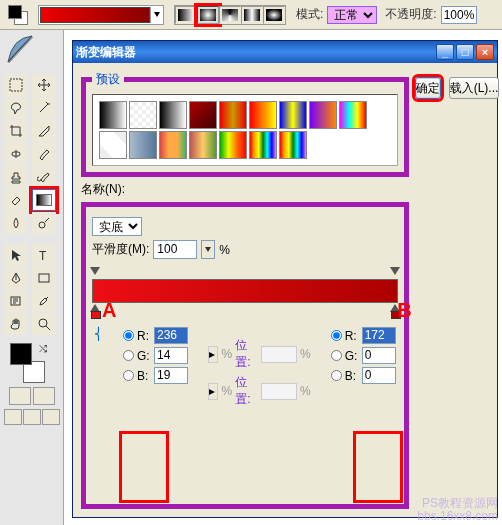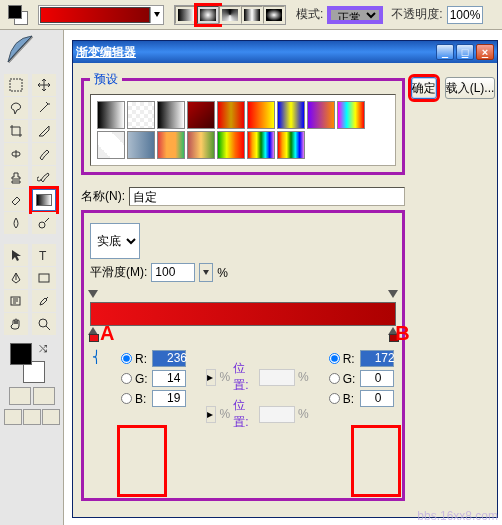--- a/index.html
+++ b/index.html
@@ -14,52 +14,52 @@
   .tb-drop { width:12px;height:16px;border-left:1px solid #999;display:flex;align-items:center;justify-content:center;}
   .tri-down { width:0;height:0;border-left:3px solid transparent;border-right:3px solid transparent;border-top:5px solid #000;}
   .grad-type-group{display:flex;gap:0;border:1px solid #999;}
   .grad-type-btn{width:22px;height:18px;border:1px inset #ece9d8;display:flex;align-items:center;justify-content:center;background:#ece9d8;}
   .grad-type-btn.active{border:1px inset #999;background:#ddd;}
   .gt-linear{width:16px;height:12px;background:linear-gradient(to right,#000,#fff);}
   .gt-radial{width:16px;height:12px;background:radial-gradient(circle,#fff,#000);}
   .gt-angle{width:16px;height:12px;background:conic-gradient(#000,#fff,#000);}
   .gt-reflect{width:16px;height:12px;background:linear-gradient(to right,#000,#fff,#000);}
   .gt-diamond{width:16px;height:12px;background:radial-gradient(closest-side,#fff 0%,#000 100%);}
-  .sel-mode{height:18px;border:4px solid #8b5cf6;background:#a3a3a3;padding:0 2px;}
+  .sel-mode{height:18px;border:1px solid #8b5cf6;background:#f0abfc;padding:0 2px;}
   .opacity-box{width:36px;height:18px;border:1px solid #7f9db9;background:#fff;text-align:left;padding:1px 2px;}
   .tb-label{color:#333;}
   .redbox{outline:3px solid #f00;}
   .leftcol{position:absolute;top:30px;left:0;width:64px;height:495px;background:#e6e6e6;border-right:1px solid #aca899;}
   .feather{height:40px;background:#e6e6e6;display:flex;align-items:center;justify-content:flex-start;padding-left:2px;}
   .feather svg{filter:drop-shadow(1px 1px 0 #999);}
   .tools{display:grid;grid-template-columns:1fr 1fr;gap:1px;padding:4px;}
   .tool{width:24px;height:22px;border:1px solid #ece9d8;display:flex;align-items:center;justify-content:center;background:#ece9d8;}
   .tool.hdr{grid-column:1/3;height:8px;border:none;background:transparent;}
   .tool svg{pointer-events:none;}
   .fgbg-tools{position:relative;height:40px;margin:4px 6px;}
   .fgb{width:22px;height:22px;border:1px solid #666;position:absolute;}
   .fgb.fg{background:#000;top:0;left:4px;z-index:2;}
   .fgb.bg{background:#fff;bottom:0;right:12px;}
   .swap{position:absolute;top:0;right:10px;font-size:10px;}
   .qm-group{display:flex;gap:2px;justify-content:center;margin:4px 0;}
   .qm-btn{width:22px;height:18px;border:1px solid #999;background:#ece9d8;}
   .sm-group{display:flex;gap:1px;justify-content:center;margin:2px 0;}
   .sm-btn{width:18px;height:16px;border:1px solid #999;background:#ece9d8;}
   .dialog{position:absolute;top:40px;left:72px;width:426px;height:478px;border:1px solid #0a246a;background:#ece9d8;}
-  .dlg-title{height:22px;background:linear-gradient(to bottom,#1c58b7,#3b8af0 50%,#1c58b7);display:flex;align-items:center;justify-content:space-between;padding:0 3px;color:#fff;font-weight:bold;font-size:12px;text-decoration:underline;}
+  .dlg-title{height:22px;background:linear-gradient(to bottom,#1c58b7,#3b8af0 50%,#1c58b7);display:flex;align-items:center;justify-content:space-between;padding:0 3px;color:#fff;font-weight:bold;font-size:12px;}
   .dlg-title-left{display:flex;align-items:center;gap:4px;}
   .win-btns{display:flex;gap:2px;}
   .win-btn{width:18px;height:16px;background:linear-gradient(to bottom,#d9e8fb,#3b8af0);border:1px solid #1c4e9e;border-radius:2px;display:flex;align-items:center;justify-content:center;color:#fff;font-weight:bold;font-size:11px;}
   .win-btn.close{background:linear-gradient(to bottom,#f6a195,#d64f21);border-color:#9a2f15;}
   .dlg-body{display:flex;padding:8px;gap:6px;height:calc(100% - 22px);}
   .dlg-left{flex:1;display:flex;flex-direction:column;}
   .dlg-right{width:80px;display:flex;gap:4px;padding-top:6px;}
   .dlg-btn{height:22px;background:linear-gradient(to bottom,#fff,#ece9d8);border:1px solid #919b9c;border-radius:3px;display:flex;align-items:center;justify-content:center;white-space:nowrap;}
   .dlg-btn.default{border:1px solid #316ac5;box-shadow:inset 0 0 0 1px #bcd4f6;}
-  fieldset{border:3px solid #a21caf;padding:6px;margin-bottom:8px;}
+  fieldset{border:5px solid #a21caf;padding:6px;margin-bottom:0;}
   legend{padding:0 4px;color:#0046d5;}
   .preset-well{background:#fff;border:1px inset #aca899;padding:6px;max-height:110px;overflow:hidden;}
   .preset-grid{display:grid;grid-template-columns:repeat(9,28px);gap:2px;}
   .preset{width:28px;height:28px;border:1px solid #888;}
   .g1{background:linear-gradient(to right,#000,#fff);}
   .g2{background:linear-gradient(45deg,#eee 25%,transparent 25%,transparent 75%,#eee 75%),linear-gradient(45deg,#eee 25%,transparent 25%,transparent 75%,#eee 75%);background-size:8px 8px;background-position:0 0,4px 4px;}
   .g3{background:linear-gradient(to right,#000,#888,#fff);}
   .g4{background:linear-gradient(to bottom right,#a00,#400);}
   .g5{background:linear-gradient(to right,#e00,#c90,#e00);}
   .g6{background:linear-gradient(to right,#f00,#ff0);}
@@ -69,38 +69,38 @@
   .g10{background:linear-gradient(45deg,#eee 25%,#fff 25%,#fff 75%,#eee 75%);}
   .g11{background:linear-gradient(to right,#abc,#579);}
   .g12{background:linear-gradient(to right,#d44,#fa4,#fa4,#3b6);}
   .g13{background:linear-gradient(to right,#b55,#fc6,#593);}
   .g14{background:linear-gradient(to right,#0a0,#ef0,#f60,#f00);}
   .g15{background:linear-gradient(to right,red,orange,yellow,green,cyan,blue,violet);}
   .g16{background:linear-gradient(to right,red,orange,yellow,green,cyan,blue,violet);}
   .row{display:flex;align-items:center;gap:4px;margin:4px 0;}
   .row label{white-space:nowrap;}
   .txt{flex:1;height:19px;border:1px inset #aca899;background:#fff;padding:1px 3px;}
-  .sel{height:36px;border:1px solid #7f9db9;background:#fff;padding:0 2px;}
+  .sel{height:19px;border:1px solid #7f9db9;background:#fff;padding:0 2px;}
   .num-box{width:44px;height:19px;border:1px solid #7f9db9;background:#fff;padding:1px 3px;}
   .drop-btn{width:14px;height:19px;border:1px solid #7f9db9;background:#ece9d8;display:flex;align-items:center;justify-content:center;}
   .grad-editor{margin:8px 0;}
   .grad-bar{height:24px;border:1px solid #666;background:linear-gradient(to right,#ec0e13 0%,#ac0000 100%);position:relative;}
   .grad-top-stops,.grad-bot-stops{position:relative;height:12px;}
   .op-stop{position:absolute;width:10px;height:10px;top:0;}
   .op-stop::before{content:"";position:absolute;left:0;top:0;width:0;height:0;border-left:5px solid transparent;border-right:5px solid transparent;border-top:8px solid #555;}
   .col-stop{position:absolute;width:10px;height:10px;bottom:0;}
   .col-stop::before{content:"";position:absolute;left:0;bottom:3px;width:0;height:0;border-left:5px solid transparent;border-right:5px solid transparent;border-bottom:8px solid #555;}
   .col-stop::after{content:"";position:absolute;left:1px;bottom:-4px;width:8px;height:6px;background:var(--c,#000);border:1px solid #333;}
   .ann{position:absolute;font-size:20px;font-weight:bold;color:#f00;}
   .stop-panel{display:flex;gap:20px;align-items:flex-start;padding:4px 2px;}
   .rgb-col{display:flex;flex-direction:column;gap:3px;}
   .rgb-row{display:flex;align-items:center;gap:3px;}
   .rgb-row .rad{width:11px;height:11px;}
   .rgb-row .lab{width:14px;}
-  .rgb-row .val{width:34px;height:17px;border:1px solid #7f9db9;background:#fff;text-align:left;padding:0 14px;}
+  .rgb-row .val{width:34px;height:17px;border:1px solid #7f9db9;background:#fff;text-align:left;padding:0 2px;}
   .rgb-row .val.on{background:#316ac5;color:#fff;}
   .mid-col{display:flex;flex-direction:column;gap:3px;padding-top:10px;}
   .mid-col .row2{display:flex;align-items:center;gap:3px;}
   .mid-col .mini{width:12px;height:17px;border:1px solid #ccc;background:#ece9d8;}
   .mid-col .pct{color:#999;}
   .mid-col .lbl{color:#6d28d9;}
   .mid-col .slot{width:42px;height:17px;border:1px solid #ccc;background:#f4f4f4;}
   .watermark{position:absolute;right:4px;bottom:2px;color:#b9a5e0;font-size:10px;opacity:.7;text-align:right;line-height:1.1;}
   .red-outline-A{position:absolute;outline:3px solid #f00;}
 </style>
@@ -312,21 +312,20 @@
             <div class="preset g13"></div>
             <div class="preset g14"></div>
             <div class="preset g15"></div>
             <div class="preset g16"></div>
           </div>
         </div>
       </fieldset>
 
       <div class="row">
         <label>名称(N):</label>
-        <div class="txt">自定</div>
       </div>
 
       <fieldset style="flex:1;position:relative;">
         <div class="row">
           <select class="sel"><option>实底</option></select>
         </div>
         <div class="row">
           <label>平滑度(M):</label>
           <div class="num-box">100</div>
           <div class="drop-btn">
@@ -410,14 +409,15 @@
 
     <div class="dlg-right">
       <div class="dlg-btn default redbox">确定</div>
       <div style="height:6px;"></div>
       <div class="dlg-btn">载入(L)...</div>
     </div>
   </div>
 </div>
 
 <div class="watermark">
+  <div>PS教程资源网</div>
   <div>bbs.16xx8.com</div>
 </div>
 
 </body></html>

